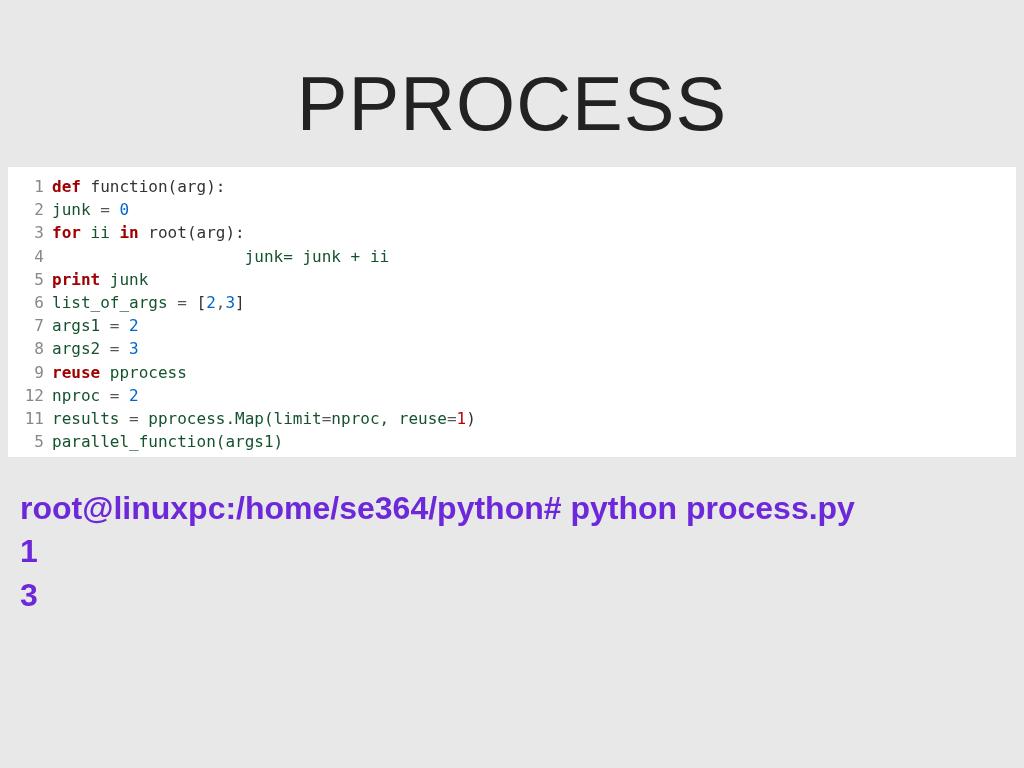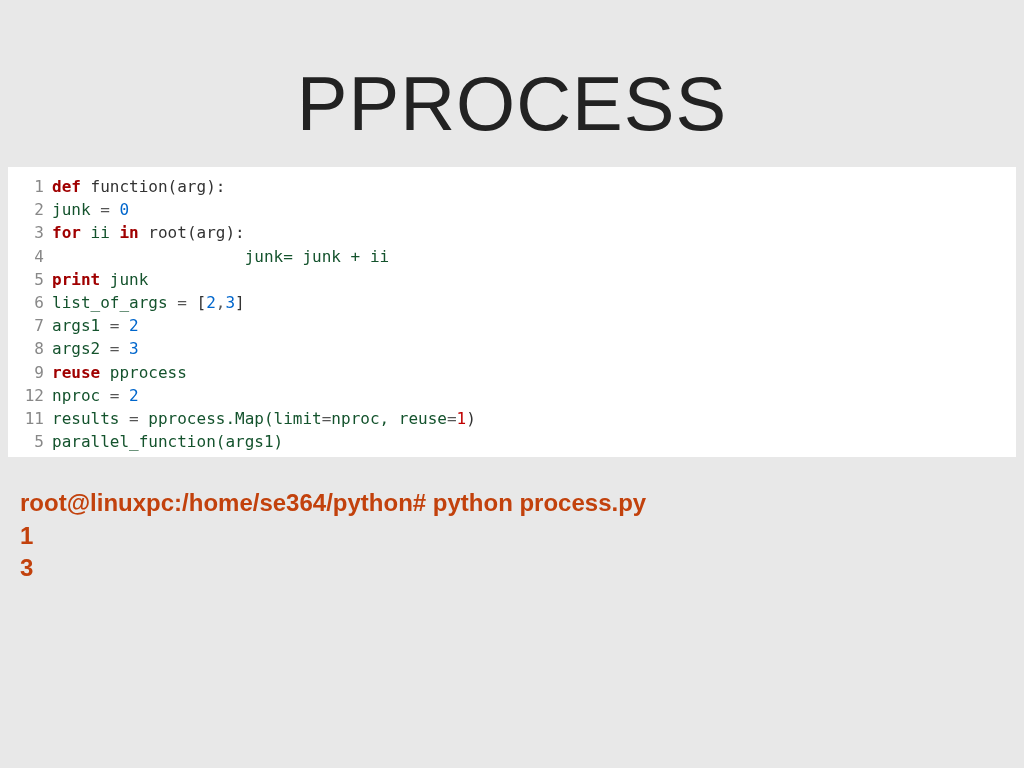--- a/index.html
+++ b/index.html
@@ -56,22 +56,22 @@
   .code-content .nm { color: #14532d; }
   .code-content .op { color: #555; }
   .code-content .num { color: #0066cc; }
   .code-content .num1 { color: #c00000; }
   .code-content .par { color: #333; }
   .code-content .br { color: #333; }
 
   .terminal {
     font-family: Arial, Helvetica, sans-serif;
     font-weight: bold;
-    font-size: 24px;
-    color: #c2410c;
+    font-size: 32px;
+    color: #6d28d9;
     padding: 30px 20px 0 20px;
     line-height: 1.35;
     white-space: pre-line;
   }
 </style>
 </head>
 <body>
 
 <div class="slide">
 

